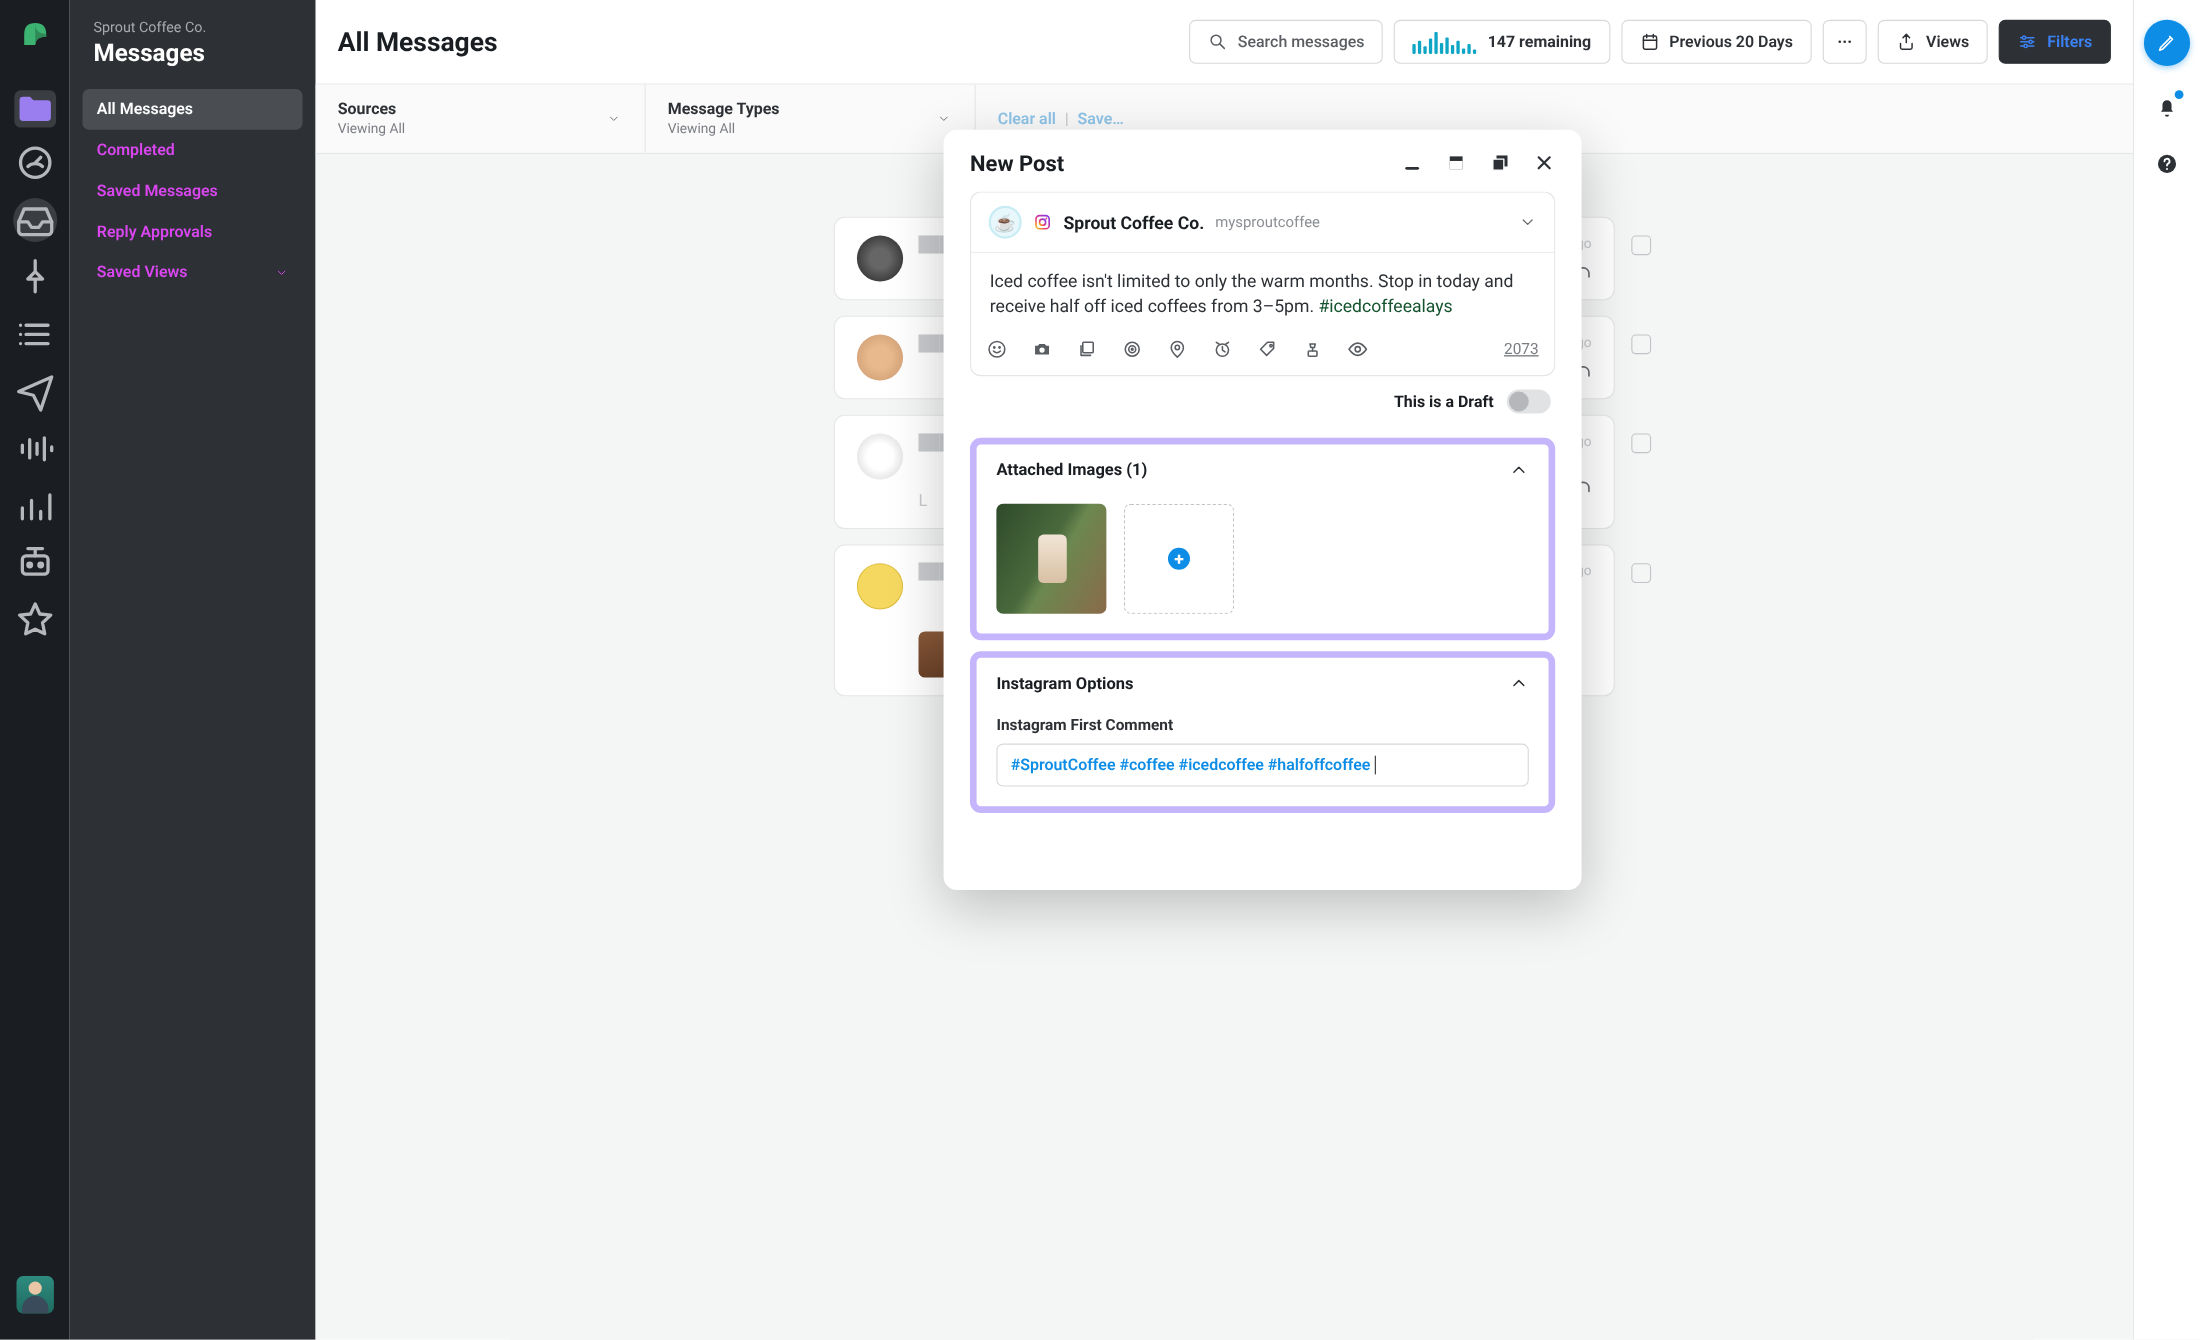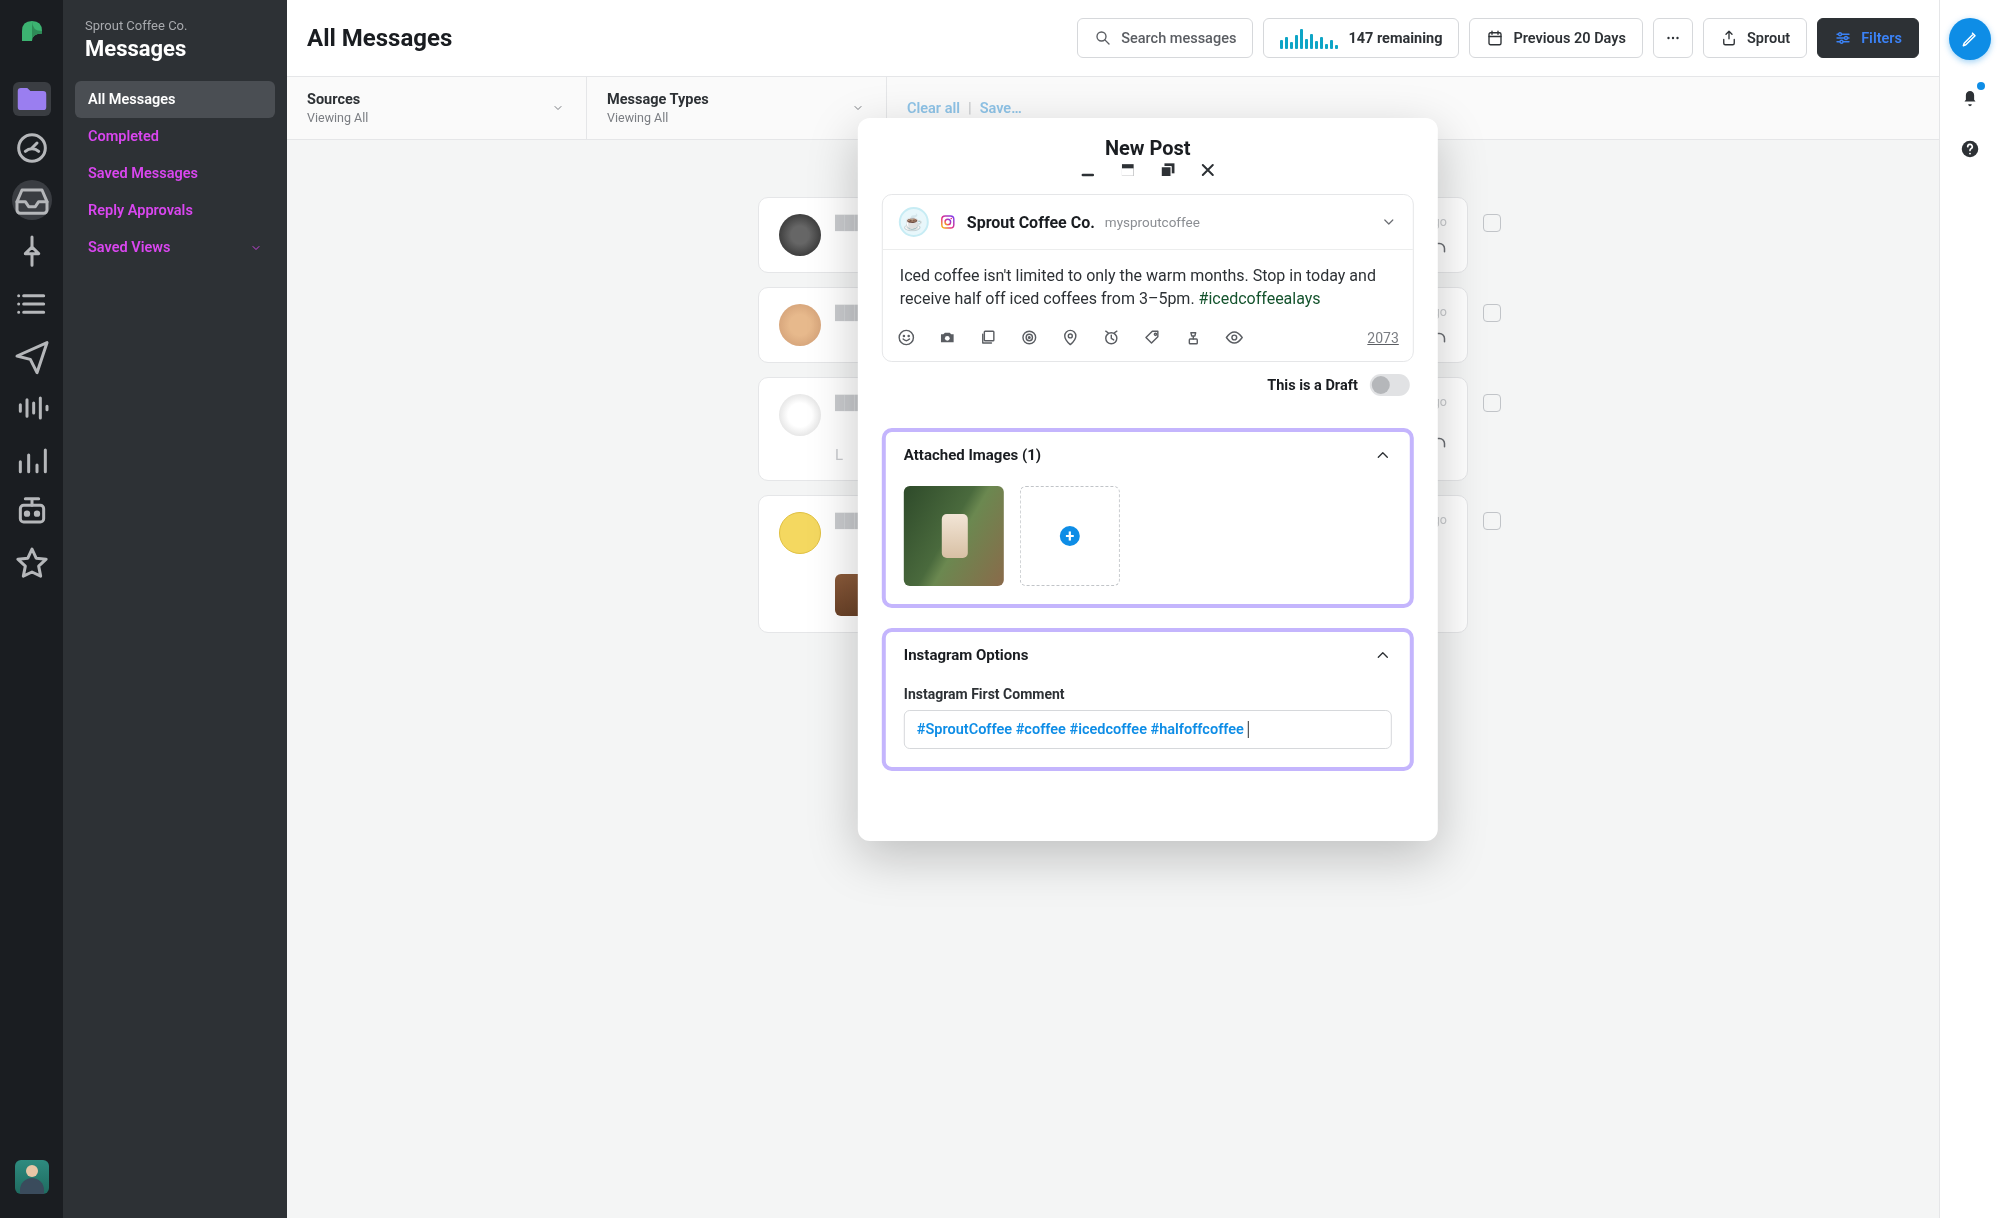--- a/index.html
+++ b/index.html
@@ -64,42 +64,42 @@
 .ghost { color:#c9cbce; }
 
 
 .rightrail { width: 60px; background:#fff; display:flex; flex-direction:column; align-items:center; padding-top:18px; gap:26px; }
 .compose-btn { width:42px; height:42px; border-radius:50%; background:#0e8de6; display:flex; align-items:center; justify-content:center; color:#fff; cursor:pointer; box-shadow: 0 2px 6px rgba(14,141,230,.4);}
 .rr-icon { color:#2d3135; position:relative; }
 .rr-dot { width:8px; height:8px; border-radius:50%; background:#0e8de6; position:absolute; top:-4px; right:-4px; }
 
 
 .modal { position:absolute; top:118px; left:50%; transform:translateX(-44%); width:580px; background:#fff; border-radius:12px; box-shadow:0 16px 50px rgba(0,0,0,.22); z-index:50; display:flex; flex-direction:column; max-height: 760px;}
-.modal-head { display:flex; align-items:center; justify-content:space-between; padding:18px 24px 14px;flex-direction:column;}
+.modal-head { display:flex; align-items:center; justify-content:space-between; padding:18px 24px 14px;}
 .modal-title { font-size:20px; font-weight:700; color:#1a1d21; }
 .win-ctrls { display:flex; gap:20px; color:#2d3135;}
 .win-ctrls > * { cursor:pointer; width:20px; height:20px; display:flex; align-items:center; justify-content:center;}
 .modal-body { padding: 0 24px 70px; overflow:auto; }
 .account-box { border:1px solid #e5e6e8; border-radius:10px; }
 .account-head { display:flex; align-items:center; gap:10px; padding:12px 16px; border-bottom:1px solid #eceded; cursor:pointer;}
 .account-avatar { width:30px; height:30px; border-radius:50%; border:2px solid #c7ecf4; background:#e8f7fb; display:flex; align-items:center; justify-content:center; font-size:16px;}
 .ig-badge { width:18px; height:18px; border-radius:5px; display:flex; align-items:center; justify-content:center;}
 .ig-badge svg { width:16px; height:16px; }
 .account-name { font-weight:700; font-size:16px; color:#1a1d21; }
 .account-handle { font-size:13.5px; color:#8b8e93; }
 .account-chev { margin-left:auto; color:#6b6e73;}
 .compose-text { padding:14px 17px 10px; font-size:16px; line-height:1.45; color:#2d3135; }
 .compose-text .hash { color:#14532d; }
 .tool-row { display:flex; align-items:center; padding:8px 14px 14px; gap:22px; color:#5a5d62;text-decoration:underline;}
 .tool-row .count { margin-left:auto; font-size:14px; color:#7a7d82;}
 .tool-row svg { width:19px; height:19px; cursor:pointer;}
 .draft-row { display:flex; align-items:center; justify-content:flex-end; gap:12px; padding:12px 4px; font-size:14.5px; font-weight:700; color:#1a1d21;}
 .toggle { width:40px; height:22px; border-radius:11px; background:#e1e2e4; position:relative; cursor:pointer;}
 .toggle::after { content:''; width:18px; height:18px; border-radius:50%; background:#b5b7ba; position:absolute; top:2px; left:2px;}
-.section { border:4px solid #c4b5fd; border-radius:10px; margin-top:20px;}
+.section { border:6px solid #c4b5fd; border-radius:10px; margin-top:10px;}
 .section-head { display:flex; align-items:center; justify-content:space-between; padding:14px 18px; font-weight:700; font-size:15px; color:#1a1d21; cursor:pointer;}
 .section-body { padding: 8px 18px 18px; }
 .thumbs { display:flex; gap:16px; }
 .thumb { width:100px; height:100px; border-radius:6px; background: linear-gradient(120deg,#2e4a2a 0%,#4a6a3d 45%,#6b8850 55%,#8a6a4a 100%); position:relative; overflow:hidden;}
 .thumb::after{content:''; position:absolute; left:38px; top:28px; width:26px; height:44px; background:linear-gradient(#f2e5d6,#d8c0a4); border-radius:5px;}
 .thumb-add { width:100px; height:100px; border:1.5px dashed #c1c4c8; border-radius:6px; display:flex; align-items:center; justify-content:center; cursor:pointer;}
 .plus-circle { width:20px; height:20px; border-radius:50%; background:#0e8de6; display:flex; align-items:center; justify-content:center; color:#fff; font-weight:700;}
 .ig-label { font-size:14px; font-weight:700; color:#2d3135; margin-bottom:8px;}
 .ig-input { width:100%; border:1px solid #d6d8db; border-radius:6px; padding:10px 12px; font-size:14.5px; color:#0e8de6; font-weight:600;}
 .ig-input .cursor { border-right:1.5px solid #2d3135; animation:blink 1s step-end infinite;}
@@ -245,21 +245,21 @@
           <svg class="icon" viewBox="0 0 24 24">
               <circle cx="6" cy="12" r="1.6" fill="currentColor" stroke="none"></circle>
               <circle cx="12" cy="12" r="1.6" fill="currentColor" stroke="none"></circle>
               <circle cx="18" cy="12" r="1.6" fill="currentColor" stroke="none"></circle>
             </svg>
         </div>
         <div class="btn">
           <svg class="icon" viewBox="0 0 24 24">
               <path d="M12 3 v10 M8 7 l4-4 4 4 M5 14 v5 a2 2 0 0 0 2 2 h10 a2 2 0 0 0 2-2 v-5"></path>
             </svg>
-          <span>Sprout</span>
+          <span>Views</span>
         </div>
         <div class="btn dark">
           <svg class="icon" viewBox="0 0 24 24">
               <path d="M4 7 h16 M4 12 h16 M4 17 h16"></path>
               <circle cx="8" cy="7" r="2" fill="#2d3135"></circle>
               <circle cx="16" cy="12" r="2" fill="#2d3135"></circle>
               <circle cx="10" cy="17" r="2" fill="#2d3135"></circle>
             </svg>
           <span>Filters</span>
         </div>

